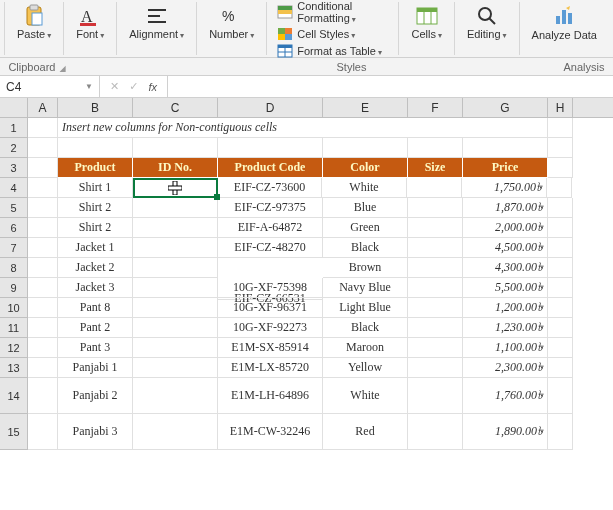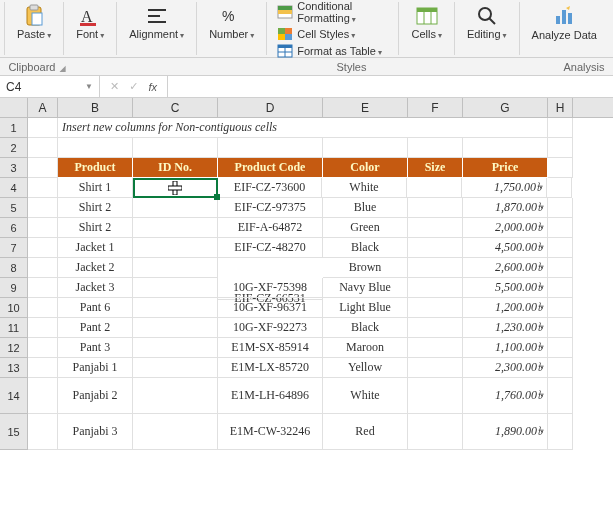--- a/index.html
+++ b/index.html
@@ -462,38 +462,38 @@
         <div class="c " style="width: 25px;"></div>
       </div>
       <div class="r" style="height: 20px;">
         <div class="row-h">8</div>
         <div class="c " style="width: 30px;"></div>
         <div class="c dc" style="width: 75px;">Jacket 2</div>
         <div class="c dc" style="width: 85px;"></div>
         <div class="c dc" style="width: 105px; margin-top: 39px;">EIF-CZ-66531</div>
         <div class="c dc" style="width: 85px;">Brown</div>
         <div class="c dc" style="width: 55px;"></div>
-        <div class="c dc price" style="width: 85px;">2,600.00৳</div>
+        <div class="c dc price" style="width: 85px;">4,300.00৳</div>
         <div class="c " style="width: 25px;"></div>
       </div>
       <div class="r" style="height: 20px;">
         <div class="row-h">9</div>
         <div class="c " style="width: 30px;"></div>
         <div class="c dc" style="width: 75px;">Jacket 3</div>
         <div class="c dc" style="width: 85px;"></div>
         <div class="c dc" style="width: 105px;">10G-XF-75398</div>
         <div class="c dc" style="width: 85px;">Navy Blue</div>
         <div class="c dc" style="width: 55px;"></div>
         <div class="c dc price" style="width: 85px;">5,500.00৳</div>
         <div class="c " style="width: 25px;"></div>
       </div>
       <div class="r" style="height: 20px;">
         <div class="row-h">10</div>
         <div class="c " style="width: 30px;"></div>
-        <div class="c dc" style="width: 75px;">Pant 6</div>
+        <div class="c dc" style="width: 75px;">Pant 8</div>
         <div class="c dc" style="width: 85px;"></div>
         <div class="c dc" style="width: 105px;">10G-XF-96371</div>
         <div class="c dc" style="width: 85px;">Light Blue</div>
         <div class="c dc" style="width: 55px;"></div>
         <div class="c dc price" style="width: 85px;">1,200.00৳</div>
         <div class="c " style="width: 25px;"></div>
       </div>
       <div class="r" style="height: 20px;">
         <div class="row-h">11</div>
         <div class="c " style="width: 30px;"></div>

